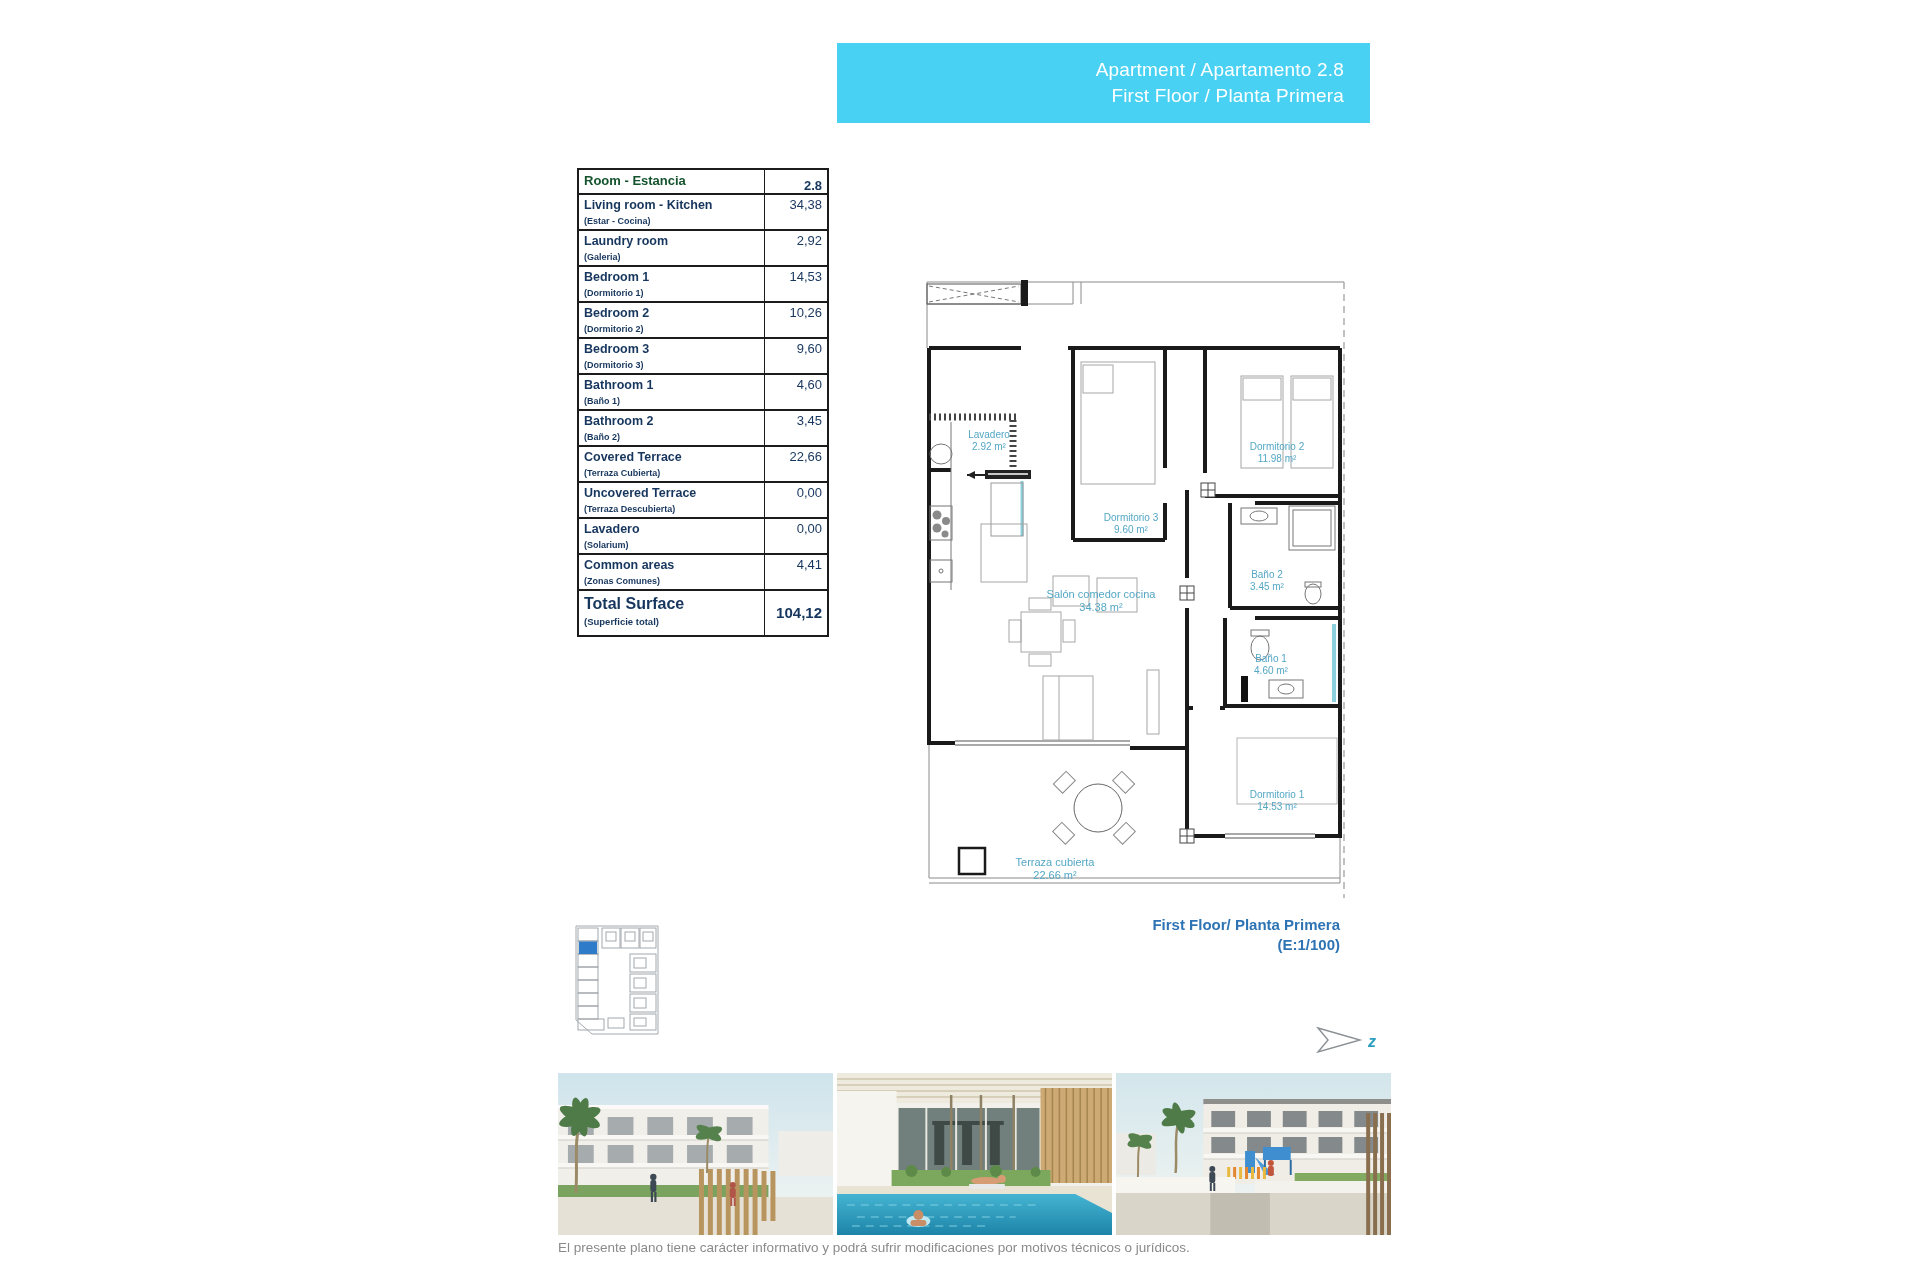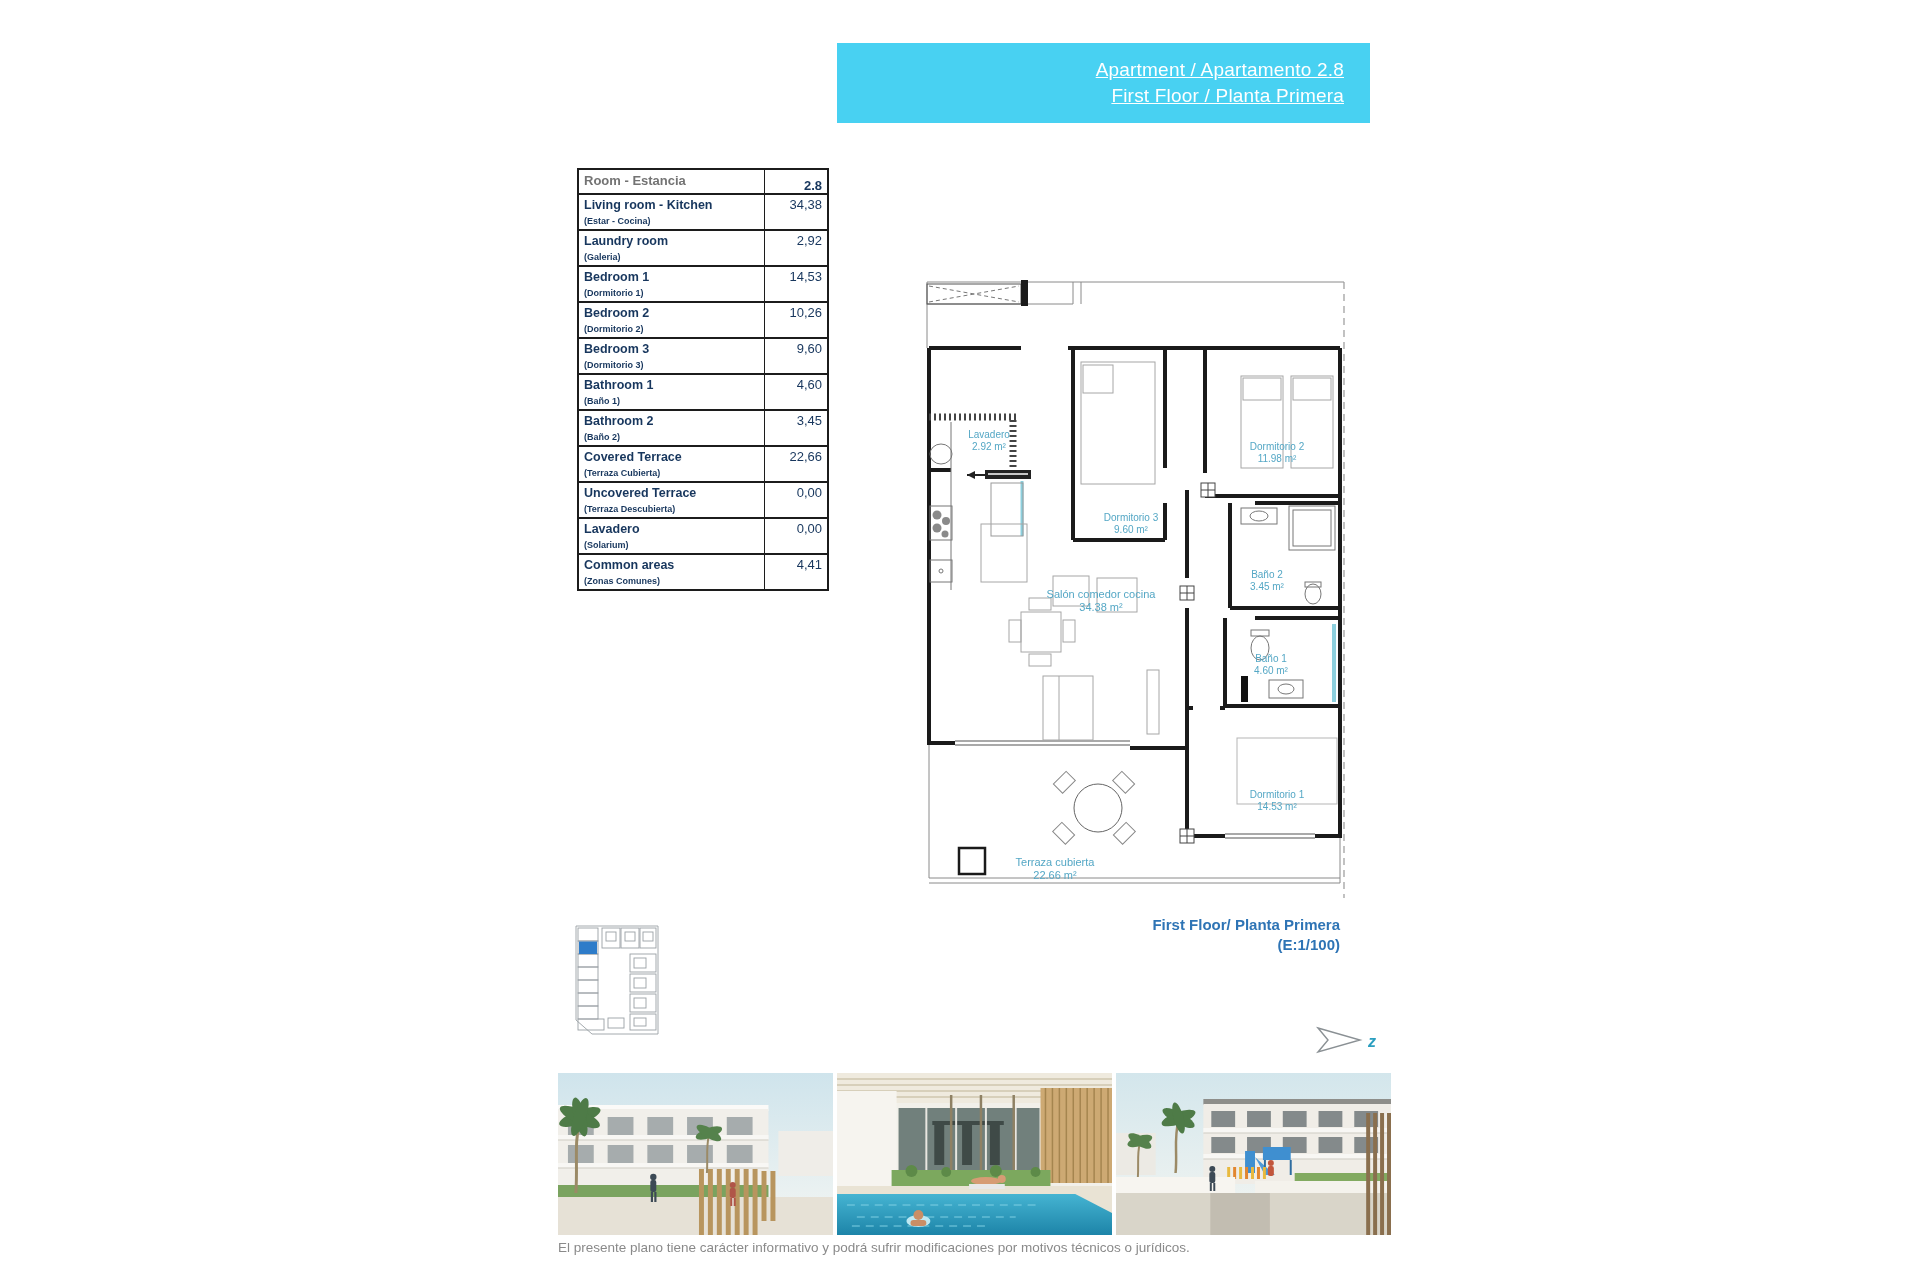--- a/index.html
+++ b/index.html
@@ -1,30 +1,30 @@
 <!DOCTYPE html>
 <html><head>
 <meta charset="utf-8">
 <style>
   html,body{margin:0;padding:0;background:#ffffff;}
   body{width:1920px;height:1280px;position:relative;font-family:"Liberation Sans",sans-serif;overflow:hidden;}
   .abs{position:absolute;}
 
   
   .header-box{left:837px;top:43px;width:533px;height:80px;background:#48d1f2;color:#ffffff;
-    display:flex;flex-direction:column;justify-content:center;align-items:flex-end;padding-right:26px;box-sizing:border-box;text-decoration:underline;}
+    display:flex;flex-direction:column;justify-content:center;align-items:flex-end;padding-right:26px;box-sizing:border-box;}
   .header-box .h-line{font-size:19px;line-height:26px;font-weight:400;letter-spacing:.2px;}
 
   
   .area-table{left:577px;top:168px;width:252px;border:2px solid #1c1c1c;box-sizing:border-box;background:#fff;}
   .t-row{display:flex;border-top:2px solid #1c1c1c;min-height:36px;box-sizing:border-box;}
   .t-row:first-child{border-top:none;min-height:22px;}
   .cell-l{width:186px;border-right:1.5px solid #1c1c1c;padding:2px 0 2px 5px;box-sizing:border-box;}
   .cell-v{flex:1;text-align:right;padding:2px 5px 0 0;font-size:13px;color:#17365d;box-sizing:border-box;}
-  .t-head .cell-l{font-weight:bold;font-size:13px;color:#737373;padding-top:3px;}
+  .t-head .cell-l{font-weight:bold;font-size:13px;color:#14532d;padding-top:3px;}
   .t-head .cell-v{font-weight:bold;font-size:13px;margin-top:6px;}
   .row-en{font-weight:bold;font-size:12.5px;color:#17365d;line-height:15px;padding-top:1px;}
   .row-es{font-weight:bold;font-size:9px;color:#17365d;line-height:11px;margin-top:3px;}
   .t-total .row-en{font-size:16px;line-height:19px;}
   .t-total .row-es{font-size:9.5px;}
   .t-total .cell-v{font-size:15px;font-weight:bold;display:flex;align-items:center;justify-content:flex-end;padding-bottom:4px;}
   .t-total{min-height:46px;}
 
   
   .plan-svg{left:925px;top:278px;}
@@ -125,20 +125,27 @@
         <div class="row-es">(Solarium)</div>
       </div>
     <div class="cell-v">0,00</div>
   </div>
   <div class="t-row">
     <div class="cell-l">
         <div class="row-en">Common areas</div>
         <div class="row-es">(Zonas Comunes)</div>
       </div>
     <div class="cell-v">4,41</div>
+  </div>
+  <div class="t-row t-total">
+    <div class="cell-l">
+        <div class="row-en">Total Surface</div>
+        <div class="row-es">(Superficie total)</div>
+      </div>
+    <div class="cell-v">104,12</div>
   </div>
 </div>
 
 <svg class="abs plan-svg" width="425" height="645" viewBox="0 0 425 645">
 
   <g stroke="#8a8a8a" stroke-width="1" fill="none">
     <path d="M2,4 H419 M2,4 V70 M2,26 H148 M148,4 V26 M156,4 V26"></path>
     <rect x="2" y="6" width="94" height="20" stroke="#555"></rect>
     <path d="M4,24 L94,8 M4,8 L94,24" stroke="#777" stroke-dasharray="4,3"></path>
   </g>

